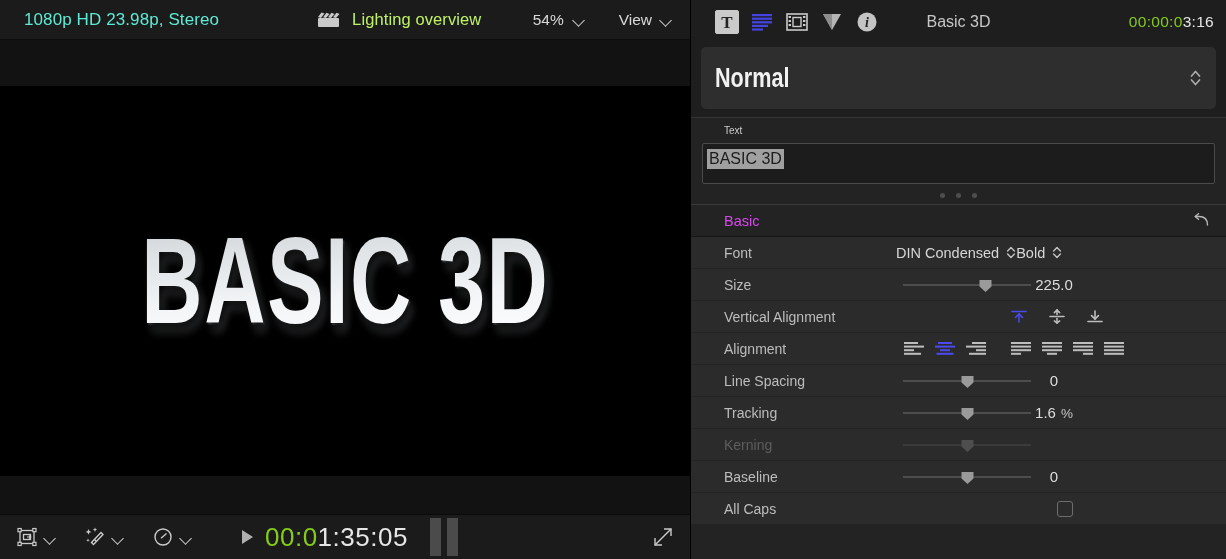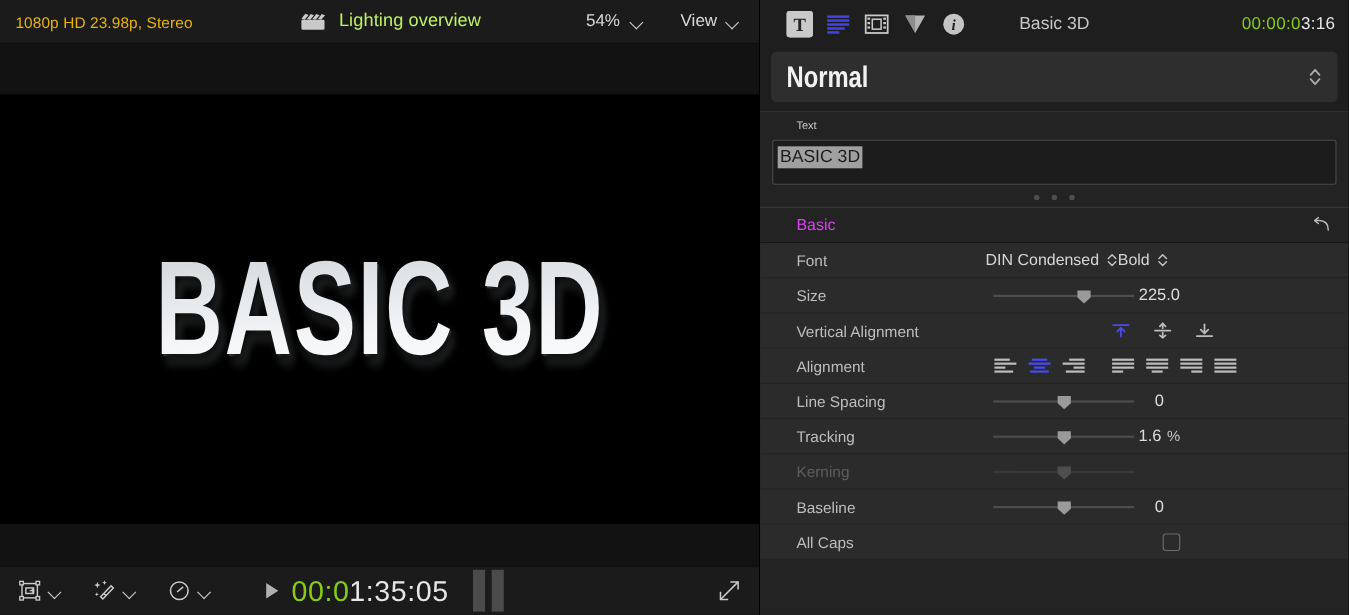--- a/index.html
+++ b/index.html
@@ -11,21 +11,21 @@
   }
   #app { position:relative; width:1226px; height:559px; display:flex; }
 
   
   #viewer { position:relative; width:690px; height:559px; background:#000; }
 
   .viewer-topbar {
     height:40px; background:#1b1b1b; display:flex; align-items:center;
     border-bottom:1px solid #0c0c0c;
   }
-  .vt-info { color:#eab308; font-size:14px; padding-left:14px; letter-spacing:.1px; }
+  .vt-info { color:#5eead4; font-size:17px; padding-left:24px; letter-spacing:.1px; }
   .vt-center { display:flex; align-items:center; gap:11px; margin-left:98px; }
   .clapper { width:24px; height:17px; position:relative; display:block; }
   .vt-title { color:#bef264; font-size:16.5px; letter-spacing:.1px; }
   .vt-zoom { margin-left:auto; display:flex; align-items:center; gap:10px; color:#d9d9d9; font-size:15.5px; }
   .vt-view { display:flex; align-items:center; gap:9px; color:#d9d9d9; font-size:15.5px; margin-left:34px; padding-right:18px; }
   .chev-d { width:11px; height:7px; display:inline-block; position:relative; }
   .chev-d::before{
     content:""; position:absolute; left:0; top:0; width:8px; height:8px;
     border-right:1.6px solid #cfcfcf; border-bottom:1.6px solid #cfcfcf;
     transform:rotate(45deg); transform-origin:center;
@@ -85,21 +85,21 @@
   .ic { width:24px; height:24px; position:relative; display:block; }
   .ic.selected { background:#c9c9c9; border-radius:3px; }
   .insp-title {
     position:absolute; left:0; right:0; text-align:center;
     color:#c7c7c7; font-size:16px; pointer-events:none;
   }
   .insp-tc { margin-left:auto; font-size:15.5px; letter-spacing:.3px; z-index:2; }
 
   .normal-row { padding:3px 10px 8px 10px; background:#1e1e1e; }
   .normal-box {
-    height:46px; background:#2e2e2e; border-radius:5px;
+    height:62px; background:#2e2e2e; border-radius:5px;
     display:flex; align-items:center; padding:0 14px; position:relative;
   }
   .normal-label {
     color:#f2f2f2; font-size:27px; font-weight:bold;
     transform:scaleX(.80); transform-origin:left center;
     letter-spacing:0px;
   }
   .updown { margin-left:auto; width:13px; height:20px; position:relative; }
 
   .sect-divider { height:1px; background:#343434; }

